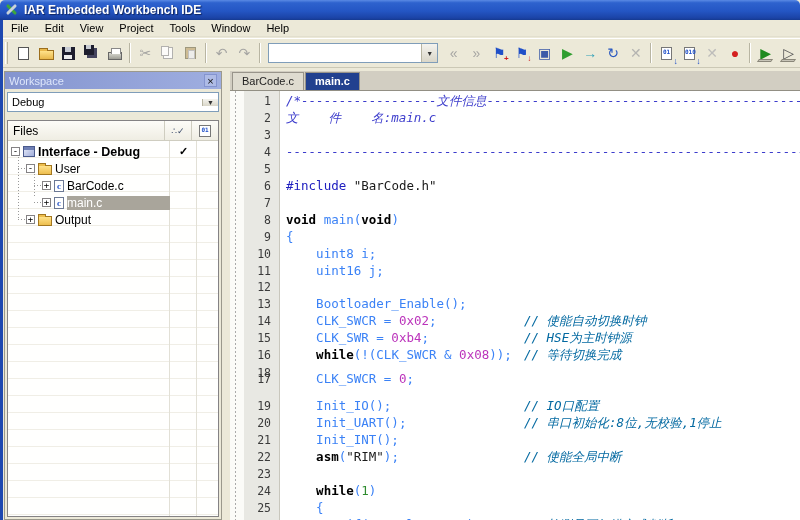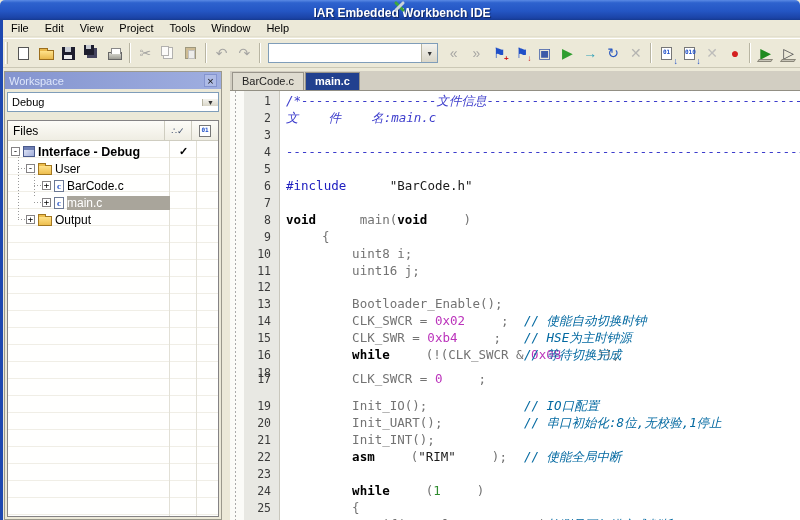--- a/index.html
+++ b/index.html
@@ -4,21 +4,21 @@
 <style>
   * { box-sizing: border-box; margin: 0; padding: 0; }
   html,body { width:800px; height:520px; overflow:hidden; }
   body { font-family:"Liberation Sans", sans-serif; background:#ECE9D8; position:relative; }
 
   .window { position:absolute; inset:0; background:#ECE9D8; overflow:hidden; }
 
   
   .titlebar { position:absolute; left:0; top:0; width:800px; height:20px;
     background:linear-gradient(180deg,#5A8AE4 0%,#2E62CE 14%,#2456C4 55%,#1B43A6 90%,#153A90 100%);
-    border-radius:5px 5px 0 0; display:flex; align-items:center; padding-left:4px;flex-direction:column; }
+    border-radius:5px 5px 0 0; display:flex; align-items:center; padding-left:4px; }
   .app-icon { position:relative; width:16px; height:14px; margin-right:4px; }
   .app-icon::before { content:""; position:absolute; left:1px; top:5px; width:13px; height:3px;
     background:#3DA53D; border-radius:2px; transform:rotate(45deg); }
   .app-icon::after { content:""; position:absolute; left:1px; top:5px; width:13px; height:3px;
     background:#C9D2DA; border-radius:2px; transform:rotate(-45deg); }
   .title-text { color:#fff; font-weight:bold; font-size:12px; text-shadow:1px 1px 1px #10255E; }
   .win-border-left { position:absolute; left:0; top:20px; width:3px; height:500px; background:#1E48B0; }
 
   
   .menubar { position:absolute; left:3px; top:20px; width:797px; height:17px; background:#ECE9D8;
@@ -127,21 +127,21 @@
   .lnum { position:absolute; left:14px; width:32px; text-align:right; padding-right:5px; color:#3A3A3A;
     font-size:11.5px; }
   .lcode { position:absolute; left:56px; top:0; right:0; white-space:pre; color:#111; }
   .lcomment { position:absolute; left:238px; top:0; white-space:pre; color:#0369a1; font-style:italic; }
   .sg-kw { font-weight:bold; color:#000; }
   .sg-comment { color:#3C3CCC; font-style:italic; }
   .sg-pre { color:#2020C0; }
   .sg-num { color:#BB33BB; }
   .sg-numg { color:#2E8B2E; }
   .sg-str { color:#1A1A1A; }
-  .sg-plain { color:#737373;margin-left:36px; }
+  .sg-plain { color:#3b82f6; }
 </style>
 </head>
 <body>
 
 <div class="window">
 
   <div class="titlebar">
     <span class="app-icon"></span>
     <span class="title-text">IAR Embedded Workbench IDE</span>
   </div>

